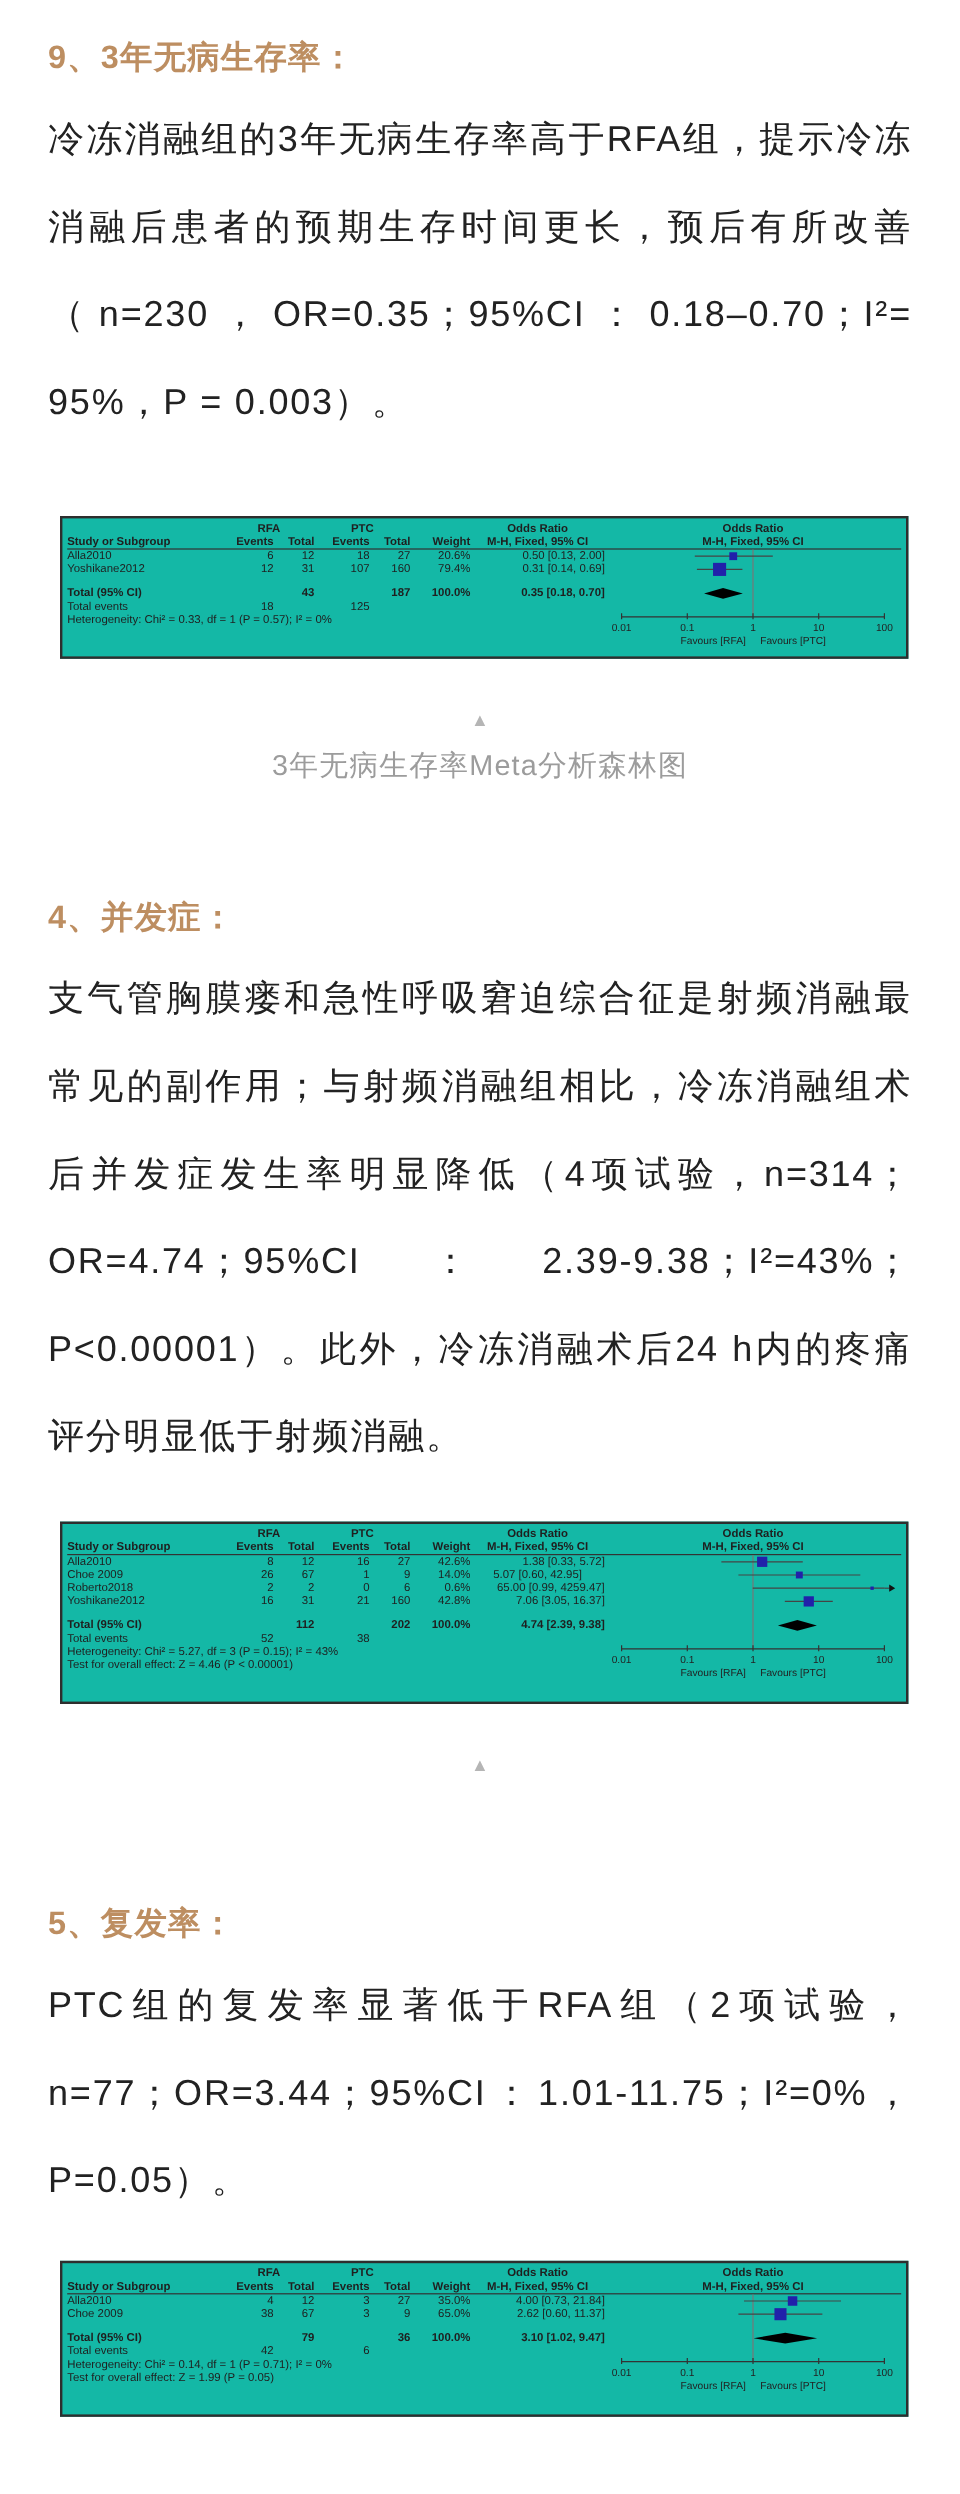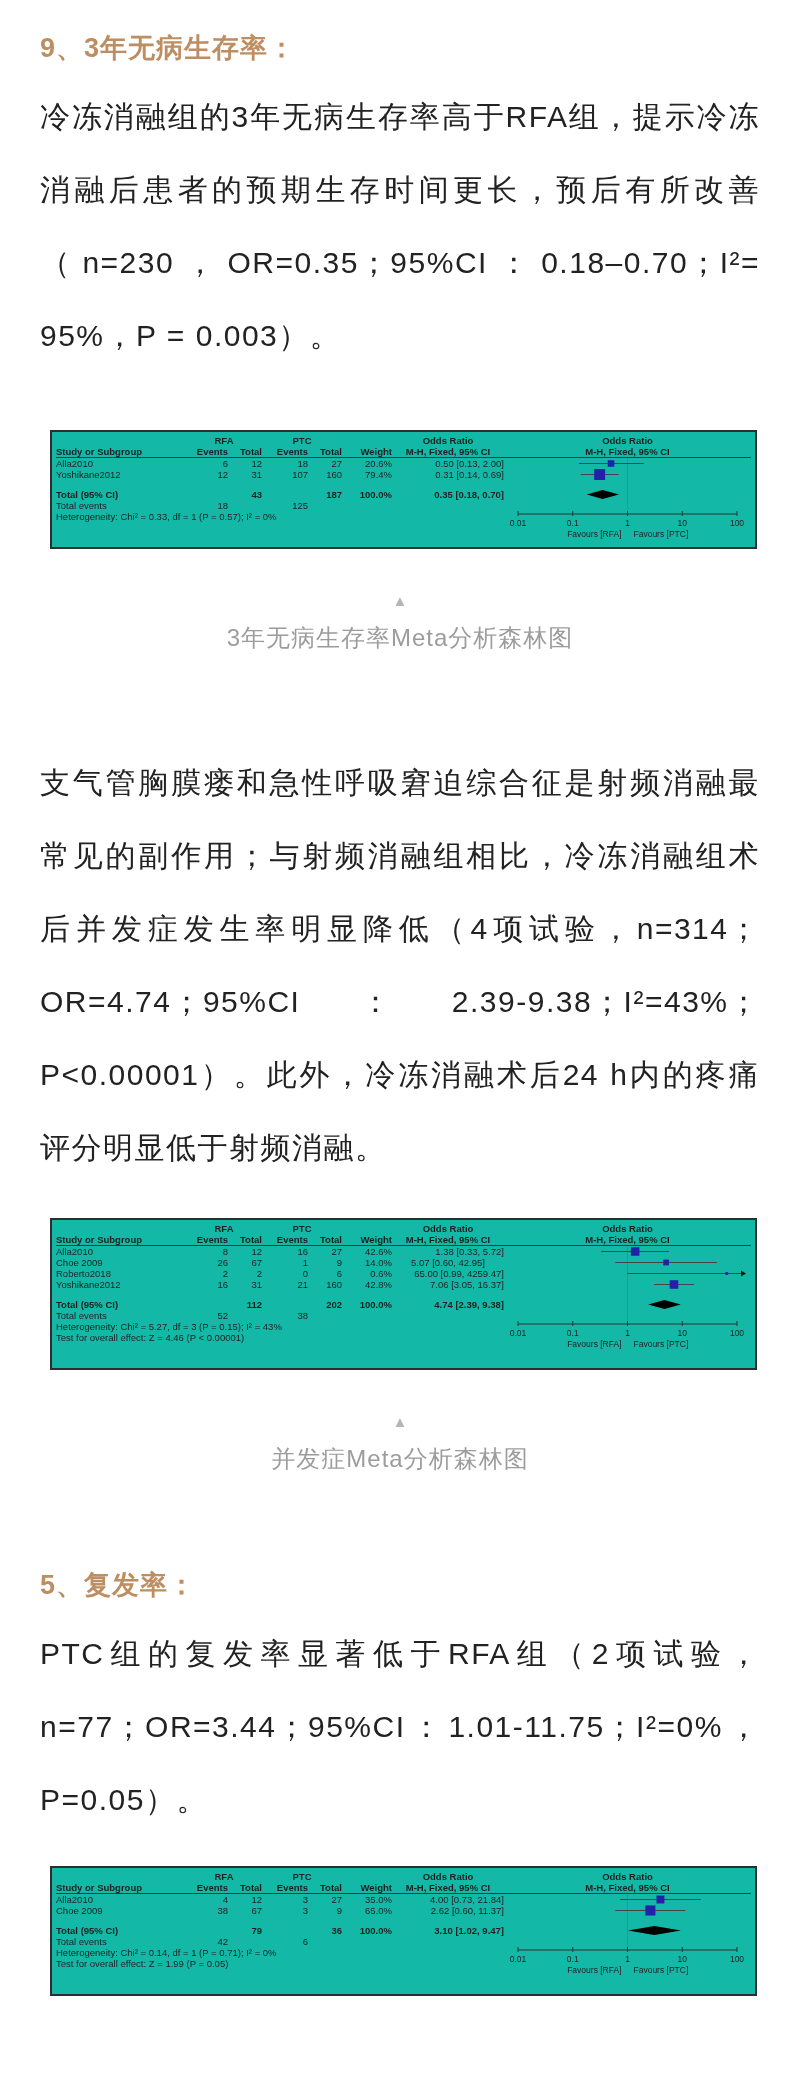--- a/index.html
+++ b/index.html
@@ -140,20 +140,21 @@
         </div>
       </div>
     <div class="caption-block">
       <div class="tri" style="color: rgb(181, 181, 181);">▲</div>
       <div class="caption" style="color: rgb(156, 156, 156);">3年无病生存率Meta分析森林图</div>
     </div>
     <div class="gap-lg"></div>
   </section>
 
   <section>
+    <h2 class="heading" style="color: rgb(189, 142, 97);">4、并发症：</h2>
     <p class="body-text">支气管胸膜瘘和急性呼吸窘迫综合征是射频消融最常见的副作用；与射频消融组相比，冷冻消融组术后并发症发生率明显降低（4项试验，n=314；OR=4.74；95%CI：2.39-9.38；I²=43%；P&lt;0.00001）。此外，冷冻消融术后24 h内的疼痛评分明显低于射频消融。</p>
     <div class="forest-plot" style="margin-top: 34px; border-color: rgb(46, 46, 46);">
         <div class="fp-inner">
           <div class="fp-row fp-bold">
             <span class="fp-cell " style="width: 130px;"></span>
             <span class="fp-cell ctr" style="width: 76px;">RFA</span>
             <span class="fp-cell ctr" style="width: 80px;">PTC</span>
             <span class="fp-cell " style="width: 50px;"></span>
             <span class="fp-cell ctr" style="width: 112px;">Odds Ratio</span>
             <span class="fp-cell ctr" style="flex: 1 1 0%;">Odds Ratio</span>
@@ -246,21 +247,20 @@
             <polygon points="689,50.5 694,53.5 689,56.5" fill="#111"></polygon>
             <rect x="673.3697079415756" y="52.112701665379255" width="2.7745966692414834" height="2.7745966692414834" fill="#2121aa"></rect>
             <line x1="602.0154162042365" y1="64.5" x2="641.9691651978038" y2="64.5" stroke="#444" stroke-width="1"></line>
             <rect x="617.700971935827" y="60.22891455324078" width="8.542170893518449" height="8.542170893518449" fill="#2121aa"></rect>
             <polygon points="596.2172850769106,84.5 612.4988642066562,80 628.7281054012537,84.5 612.4988642066562,89" fill="#000000"></polygon>
           </svg>
         </div>
       </div>
     <div class="caption-block">
       <div class="tri" style="color: rgb(181, 181, 181);">▲</div>
-      <div class="caption" style="color: rgb(156, 156, 156);">并发症Meta分析森林图</div>
     </div>
     <div class="gap-lg"></div>
   </section>
 
   <section>
     <h2 class="heading" style="color: rgb(189, 142, 97);">5、复发率：</h2>
     <p class="body-text">PTC组的复发率显著低于RFA组（2项试验，n=77；OR=3.44；95%CI：1.01-11.75；I²=0%，P=0.05）。</p>
     <div class="forest-plot" style="margin-top: 30px; border-color: rgb(46, 46, 46);">
         <div class="fp-inner">
           <div class="fp-row fp-bold">

